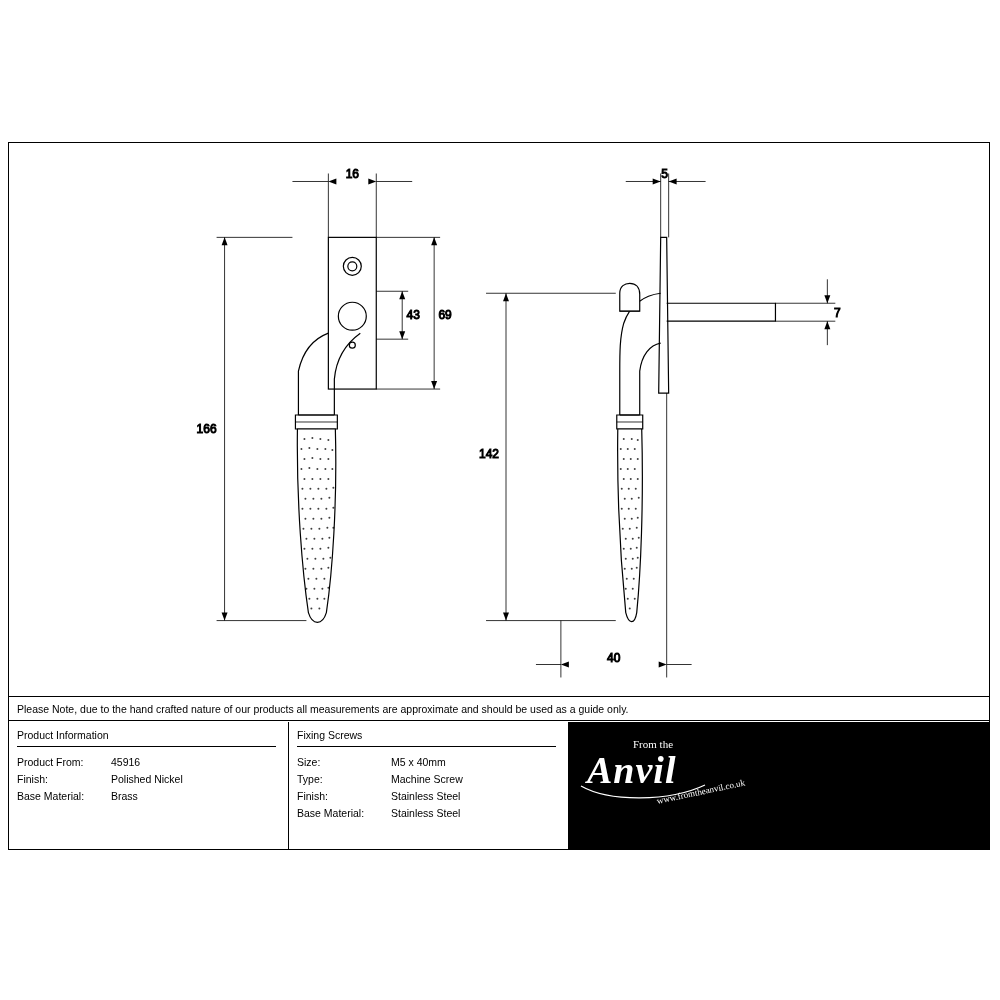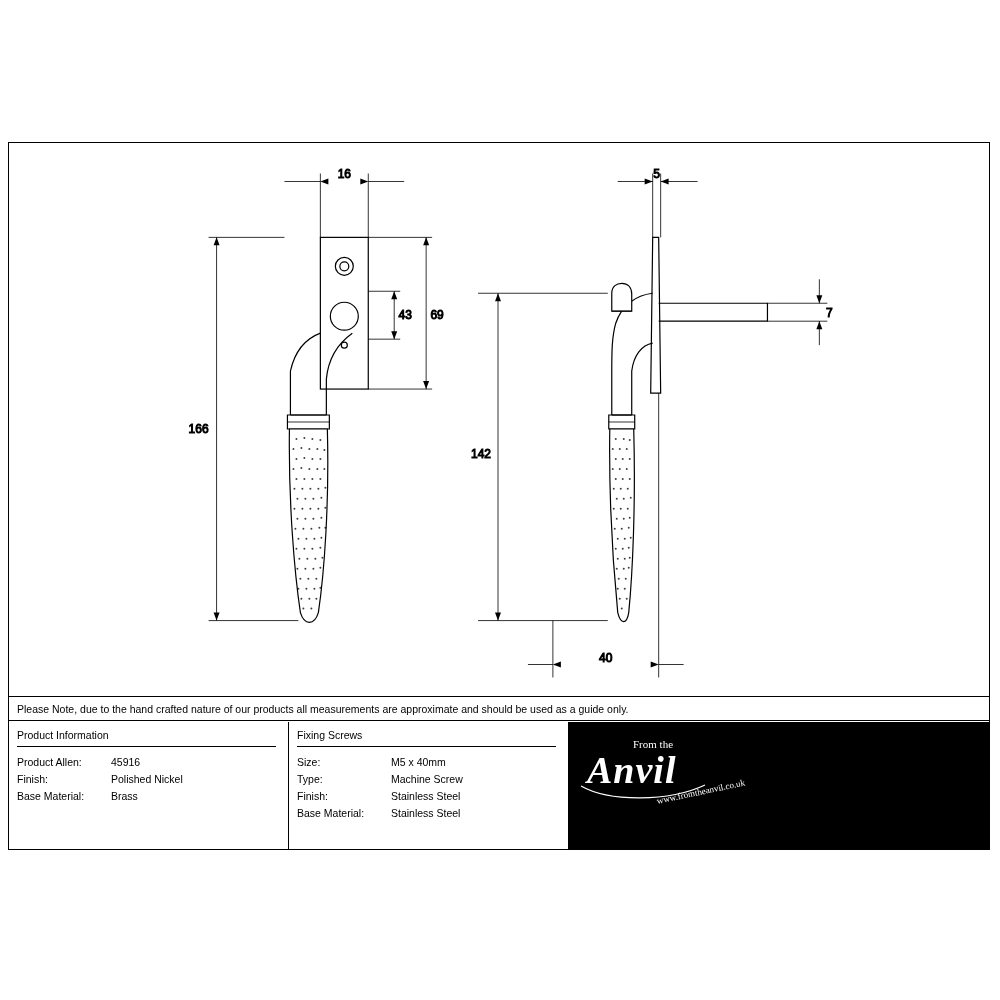--- a/index.html
+++ b/index.html
@@ -17,21 +17,21 @@
     position: absolute;
     left: 8px;
     top: 142px;
     width: 982px;
     height: 708px;
     border: 1px solid #000;
     box-sizing: border-box;
   }
   .drawing-area {
     position: absolute;
-    left: 0; top: 0;
+    left: 8px; top: 0;
     width: 100%;
     height: 553px;
     text-decoration: underline;
   }
   svg.tech {
     position: absolute;
     left: 0; top: 0;
     width: 100%;
     height: 100%;
     overflow: visible;
@@ -385,21 +385,21 @@
     </svg>
   </div>
 
   <div class="note-bar">Please Note, due to the hand crafted nature of our products all measurements are approximate and should be used as a guide only.</div>
 
   <div class="info-row">
 
     <div class="info-col col-1">
       <div class="col-head">Product Information</div>
       <div class="spec-line">
-        <span class="spec-label">Product Allen:</span>
+        <span class="spec-label">Product From:</span>
         <span class="spec-value">45916</span>
       </div>
       <div class="spec-line">
         <span class="spec-label">Finish:</span>
         <span class="spec-value">Polished Nickel</span>
       </div>
       <div class="spec-line">
         <span class="spec-label">Base Material:</span>
         <span class="spec-value">Brass</span>
       </div>

